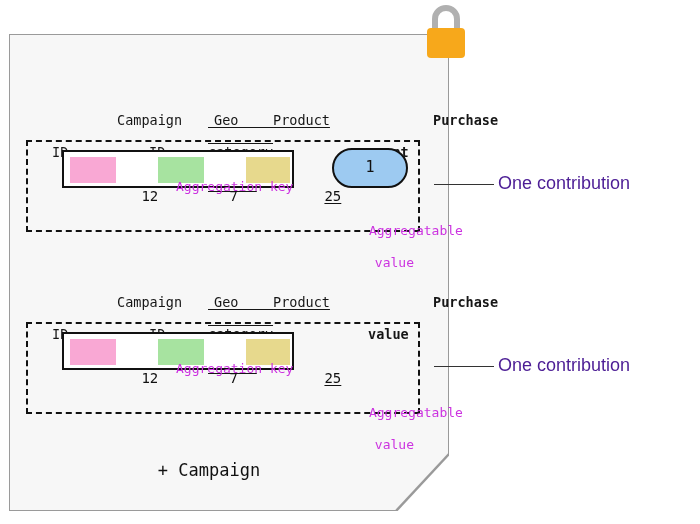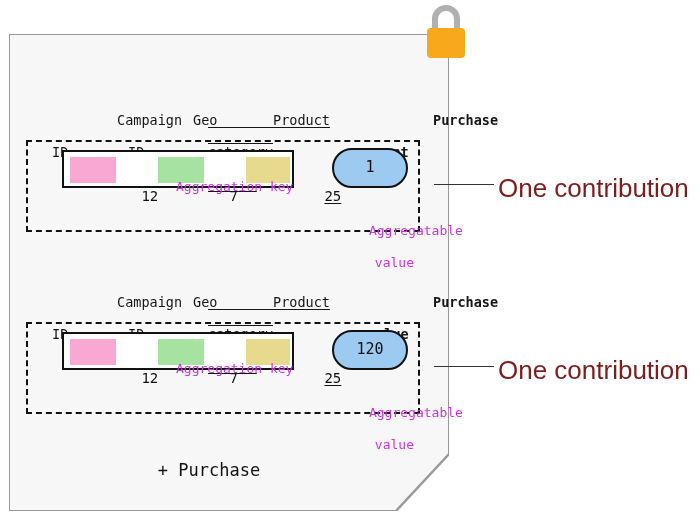--- a/index.html
+++ b/index.html
@@ -62,21 +62,21 @@
     font-size: 13.5px;
     line-height: 16px;
     color: #161616;
   }
   .hdr {
     position: absolute;
     top: 0;
     white-space: pre;
   }
   .hdr-campaign { left: 12px; }
-  .hdr-geo      { left: 88px; }
+  .hdr-geo      { left: 109px; }
   .hdr-product  { left: 168px; text-decoration: underline; text-underline-offset: 2px; }
   .hdr-purchase { left: 288px; font-weight: bold; margin-left: 40px; }
   .hdr .l2 { display: block; }
 
   .dashbox {
     position: absolute;
     left: -14px;
     top: 44px;
     width: 394px;
     height: 92px;
@@ -147,22 +147,22 @@
     position: absolute;
     height: 0;
     border-top: 1.6px solid #333333;
   }
   .leader-1 { left: 434px; top: 184px; width: 60px; }
   .leader-2 { left: 434px; top: 366px; width: 60px; }
 
   .annot {
     position: absolute;
     font-family: "Liberation Sans", "DejaVu Sans", sans-serif;
-    font-size: 26px;
-    color: #7f1d1d;
+    font-size: 18px;
+    color: #4c1d95;
     white-space: pre;
   }
   .annot-1 { left: 498px; top: 173px; }
   .annot-2 { left: 498px; top: 355px; }
 
   .metadata {
     position: absolute;
     left: 9px;
     top: 460px;
     width: 400px;
@@ -264,29 +264,26 @@
         <span>12</span>
       </div>
       <div class="chip chip-geo">
         <span>7</span>
       </div>
       <div class="chip chip-product">
         <span>25</span>
       </div>
     </div>
 
-    <div class="pill">
-      <span>120</span>
-    </div>
 
     <div class="mlabel lbl-key">Aggregation key</div>
     <div class="mlabel lbl-value">
       <span>Aggregatable</span><br>
       <span>value</span>
     </div>
   </div>
 
   <div class="leader leader-2"></div>
   <div class="annot annot-2">One contribution</div>
 
-  <div class="metadata">+ Purchase</div>
+  <div class="metadata">+ Campaign</div>
 
 </div>
 
 </body></html>

